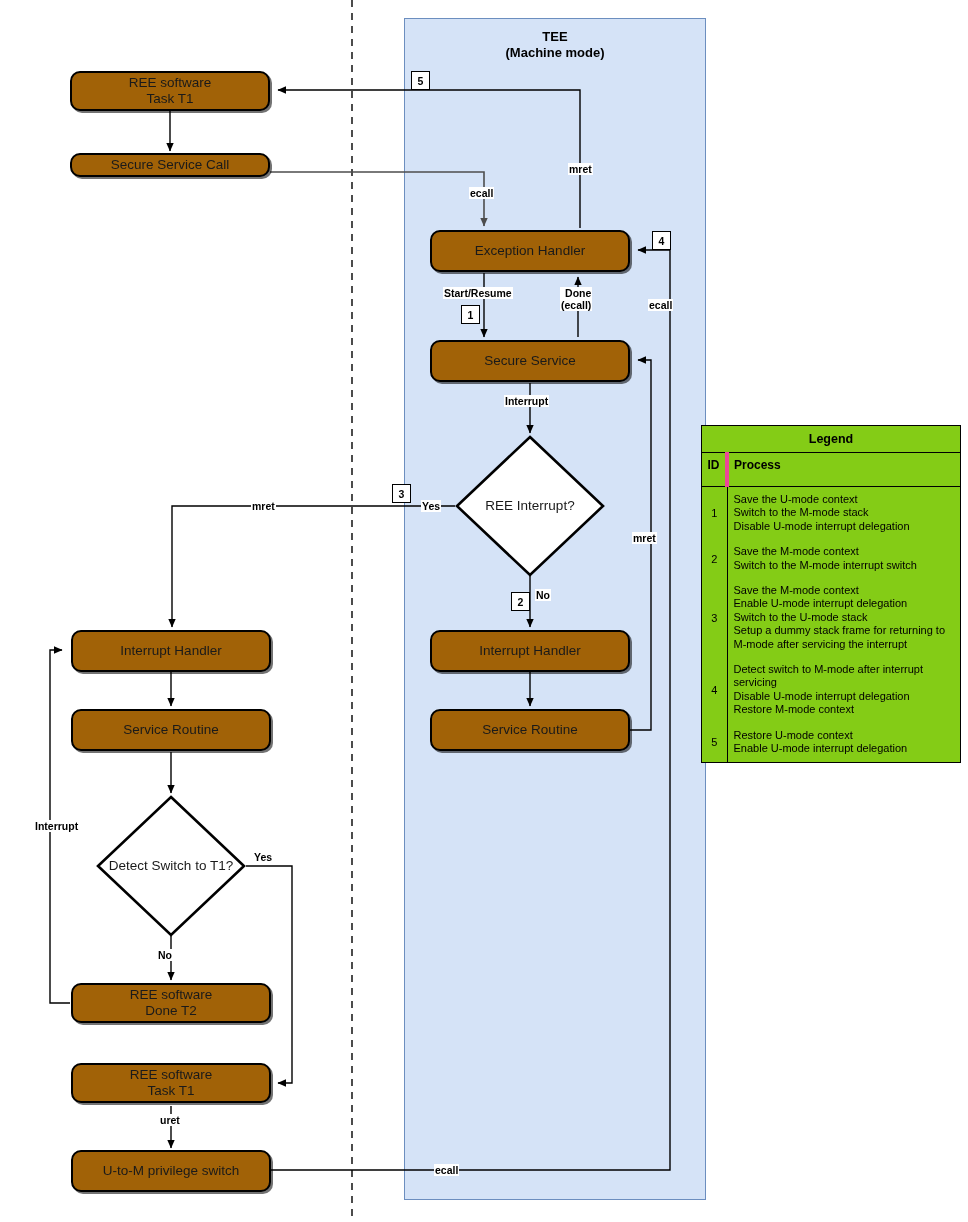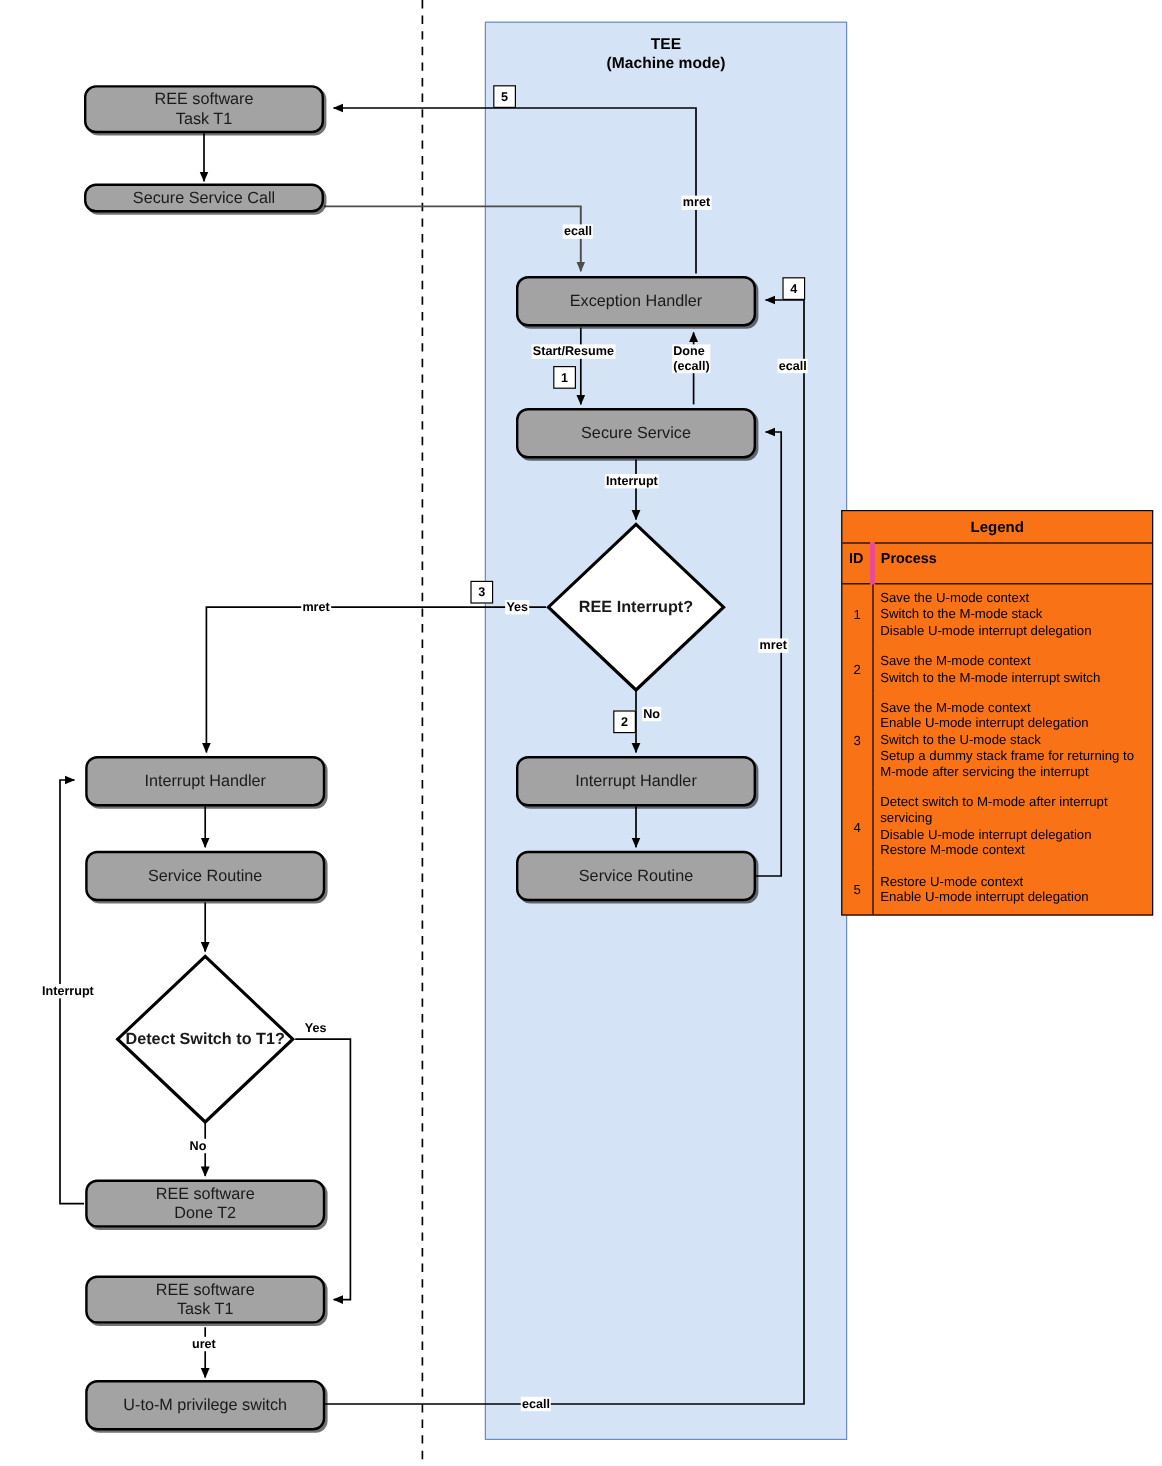--- a/index.html
+++ b/index.html
@@ -6,49 +6,49 @@
   html,body{margin:0;padding:0;background:#ffffff;}
   body{font-family:"Liberation Sans",sans-serif;}
   #canvas{position:relative;width:968px;height:1222px;background:#fff;overflow:hidden;}
 
   .panel{position:absolute;box-sizing:border-box;}
   .panel-title{position:absolute;width:100%;text-align:center;font-weight:bold;font-size:13px;color:#000;line-height:16px;}
 
   svg.wires{position:absolute;left:0;top:0;width:968px;height:1222px;overflow:visible;}
 
   .node{
-    position:absolute;box-sizing:border-box;background:#a3a3a3;
+    position:absolute;box-sizing:border-box;background:#a16207;
     border:2px solid #000;border-radius:10px;
     display:flex;align-items:center;justify-content:center;text-align:center;
     font-size:13.5px;color:#1a1a1a;line-height:16px;
     box-shadow:2px 2px 0 rgba(0,0,0,0.55);
   }
   .node span{display:block;}
 
   .diamond{position:absolute;}
   .diamond .dlabel{
     position:absolute;left:0;top:0;width:100%;height:100%;
     display:flex;align-items:center;justify-content:center;text-align:right;
-    font-size:13.5px;color:#1a1a1a;line-height:16px;pointer-events:none;font-weight:bold;
+    font-size:13.5px;color:#1a1a1a;line-height:16px;pointer-events:none;
   }
 
   .elabel{
     position:absolute;background:#ffffff;font-size:10.5px;font-weight:bold;
     color:#000;padding:0 1px;white-space:nowrap;line-height:12px;
   }
   .numbox{
     position:absolute;background:#ffffff;border:1px solid #000;
     font-size:10.5px;font-weight:bold;color:#000;
     display:flex;align-items:center;justify-content:center;
     width:19px;height:19px;box-sizing:border-box;
   }
 
   
   #legend{position:absolute;left:701px;top:425px;width:260px;border:1px solid #000;
-          box-sizing:border-box;background:#f97316;}
+          box-sizing:border-box;background:#84cc16;}
   #legend table{border-collapse:collapse;width:100%;}
   #legend .lg-head{text-align:center;font-weight:bold;font-size:12.5px;padding:6px 4px;
                    border-bottom:1px solid #000;}
   #legend th.idh,#legend th.prh{font-size:12px;font-weight:bold;text-align:left;
                    padding:5px 5px 14px 5px;border-bottom:1px solid #000;vertical-align:top;}
   #legend th.idh{width:19px;border-right:4px solid #ec4899;text-align:center;padding-left:2px;padding-right:2px;}
   #legend td.idc{width:19px;text-align:center;font-size:11px;border-right:1px solid #000;
                  vertical-align:middle;padding:0 2px;}
   #legend td.prc{font-size:11px;line-height:13.4px;padding:6px 4px 6px 6px;vertical-align:middle;}
   #legend tr.lg-row td{border-bottom:0;}
@@ -182,21 +182,21 @@
   </div>
 
   <div class="node" style="left:71px;top:1150px;width:200px;height:42px;">
     <span>U-to-M privilege switch</span>
   </div>
 
   <div class="elabel" style="left:469px;top:187px;">ecall</div>
   <div class="elabel" style="left:568px;top:163px;">mret</div>
   <div class="elabel" style="left:648px;top:299px;">ecall</div>
   <div class="elabel" style="left:443px;top:287px;">Start/Resume</div>
-  <div class="elabel" style="left:560px;top:287px;text-align:left;">
+  <div class="elabel" style="left:560px;top:287px;text-align:right;">
     <div>Done</div>
     <div>(ecall)</div>
   </div>
   <div class="elabel" style="left:504px;top:395px;">Interrupt</div>
   <div class="elabel" style="left:421px;top:500px;">Yes</div>
   <div class="elabel" style="left:535px;top:589px;">No</div>
   <div class="elabel" style="left:251px;top:500px;">mret</div>
   <div class="elabel" style="left:632px;top:532px;">mret</div>
   <div class="elabel" style="left:34px;top:820px;">Interrupt</div>
   <div class="elabel" style="left:253px;top:851px;">Yes</div>

